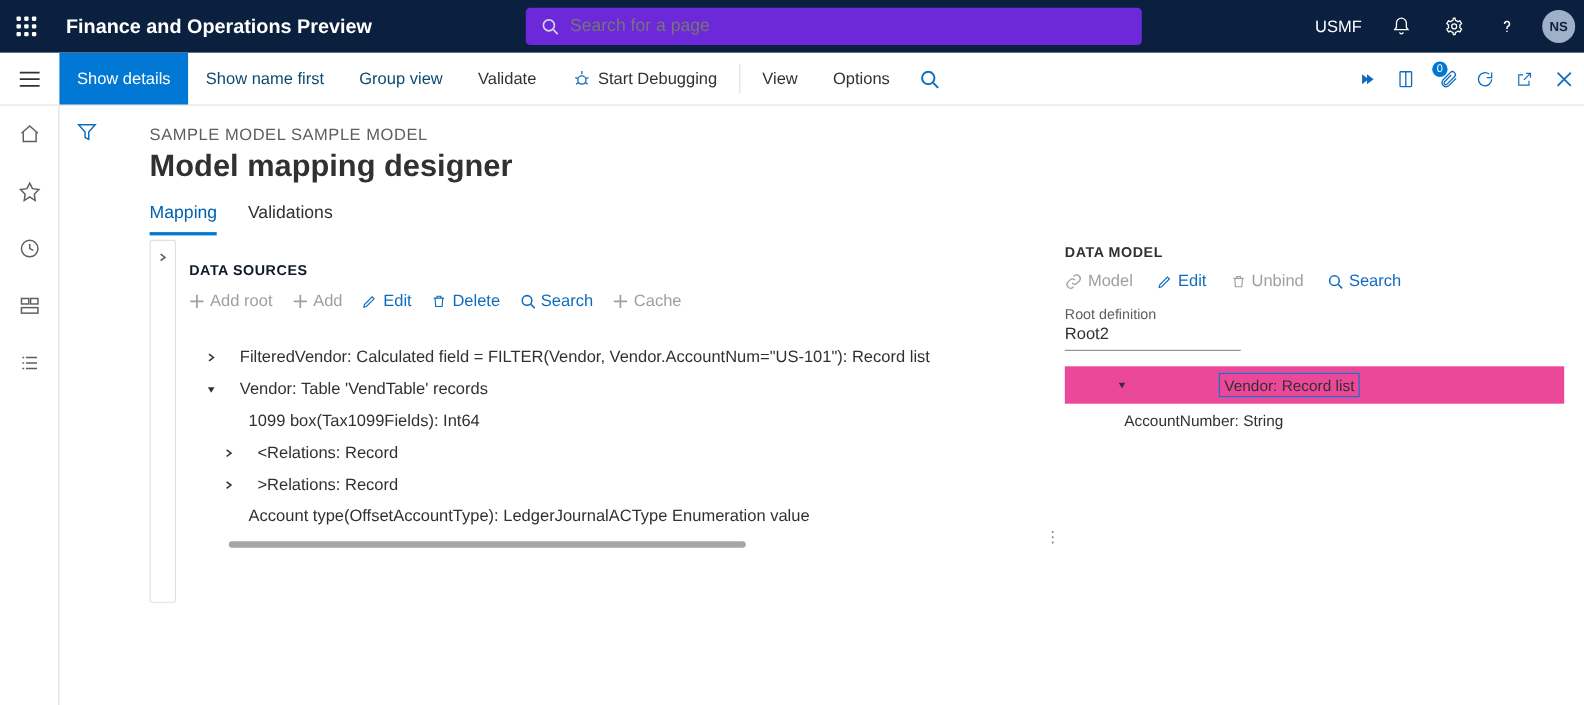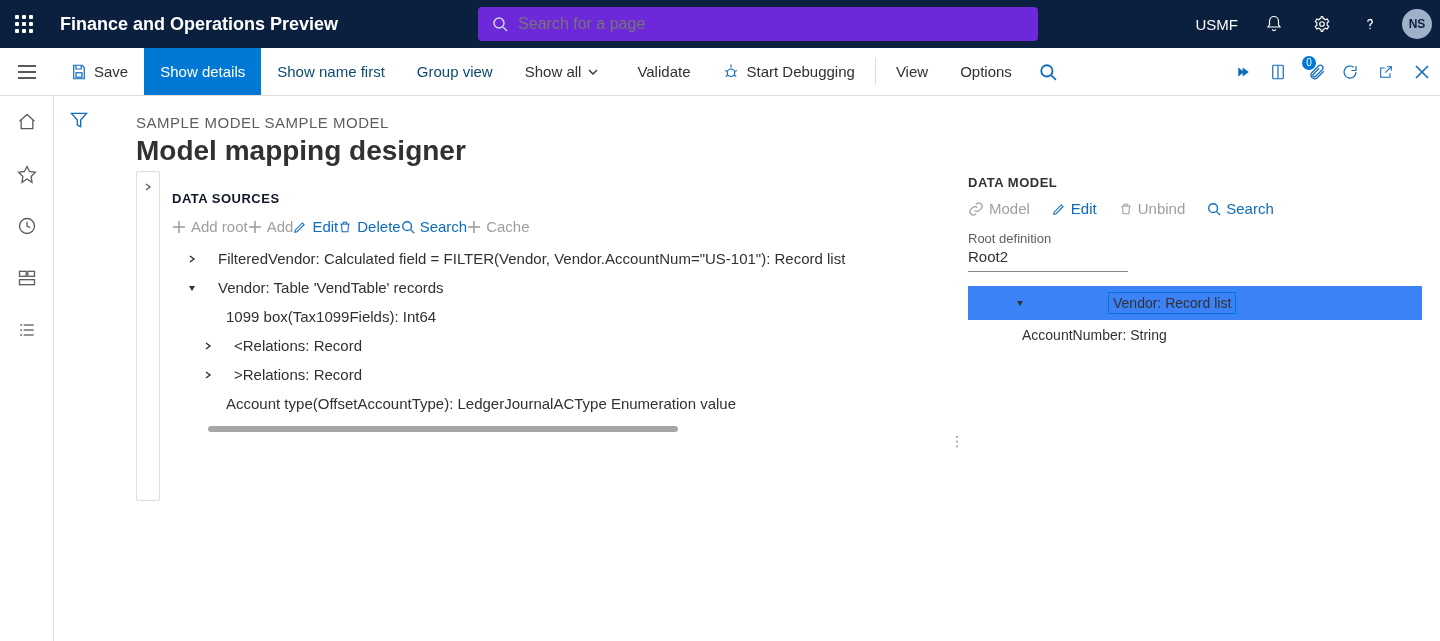--- a/index.html
+++ b/index.html
@@ -73,21 +73,21 @@
 
 .panels{display:flex;margin-top:4px;height:360px;}
 .ds-panel{flex:1;border-top:0; padding-top:0; position:relative; max-width:820px;}
 .dm-panel{width:480px;padding:0 18px 0 8px;}
 
 .collapser{position:absolute;left:0;top:0;width:24px;height:330px;border:1px solid #e1dfdd;background:#fff;display:flex;align-items:flex-start;justify-content:center;padding-top:10px;cursor:pointer;border-radius:2px;}
 .collapser svg{transform:rotate(0);}
 
 .ds-inner{margin-left:36px;}
 .panel-heading{font-size:13px;font-weight:700;letter-spacing:.5px;color:#0f172a;margin:20px 0 12px;}
-.ds-toolbar{display:flex;align-items:flex-end;margin-bottom:9px;}
+.ds-toolbar{display:flex;align-items:flex-end;gap:18px;margin-bottom:28px;}
 .ds-tool{display:flex;align-items:center;gap:5px;font-size:15px;cursor:pointer;}
 .ds-tool.disabled{color:#a19f9d;}
 .ds-tool.link{color:#0f6cbd;}
 
 .tree{font-size:15px;}
 .tree-row{display:flex;align-items:center;padding:5px 4px;}
 .tree-row .caret{width:16px;display:inline-flex;justify-content:center;cursor:pointer;color:#323130;}
 .tree-row .spacer16{width:16px;display:inline-block;}
 .tree-row .indent{display:inline-block;}
 .tree-row .node-text{padding:1px 2px;}
@@ -99,21 +99,21 @@
 
 .dm-heading{font-size:13px;font-weight:700;letter-spacing:.5px;color:#323130;margin:4px 0 10px;}
 .dm-toolbar{display:flex;align-items:center;gap:22px;margin-bottom:14px;}
 .dm-tool{display:flex;align-items:center;gap:5px;font-size:15px;cursor:pointer;}
 .dm-tool.disabled{color:#a19f9d;}
 .dm-tool.link{color:#0f6cbd;}
 .field-label{font-size:13px;color:#605e5c;}
 .field-val{font-size:15px;padding:2px 0 6px;border-bottom:1px solid #8a8886;width:160px;margin-bottom:14px;}
 
 .dm-tree .tree-row{padding:6px 4px;}
-.dm-tree .tree-row.highlight{background:#3b82f6;gap:32px;}
+.dm-tree .tree-row.highlight{background:#ec4899;gap:32px;}
 .dm-tree .tree-row.highlight .node-text{border:1px solid #0078d4;padding:2px 4px;}
 
 .vsplit{width:6px;display:flex;align-items:center;justify-content:center;cursor:col-resize;color:#8a8886;margin-top:180px;}
 </style>
 </head>
 <body>
 
 <div class="topbar">
   <div class="waffle">
     <div class="waffle-grid">
@@ -162,37 +162,23 @@
 </div>
 
 <div class="actionbar">
   <div class="hamburger">
     <svg width="20" height="16" viewBox="0 0 20 16" stroke="#323130" stroke-width="1.6">
         <line x1="1" y1="2" x2="19" y2="2"></line>
         <line x1="1" y1="8" x2="19" y2="8"></line>
         <line x1="1" y1="14" x2="19" y2="14"></line>
       </svg>
   </div>
-  <div class="ab-btn plain">
-    <svg width="18" height="18" viewBox="0 0 24 24" fill="none" stroke="#0f6cbd" stroke-width="1.6">
-        <path d="M5 3h11l3 3v15H5z"></path>
-        <path d="M8 3v5h7V3"></path>
-        <rect x="8" y="13" width="8" height="6"></rect>
-      </svg>
-    <span>Save</span>
-  </div>
   <div class="ab-btn selected">Show details</div>
   <div class="ab-btn">Show name first</div>
   <div class="ab-btn">Group view</div>
-  <div class="ab-btn plain">
-    <span>Show all</span>
-    <svg width="12" height="12" viewBox="0 0 12 12" fill="none" stroke="#323130" stroke-width="1.4" style="margin-left:6px;">
-        <polyline points="2,4 6,8 10,4"></polyline>
-      </svg>
-  </div>
   <div class="ab-btn plain">Validate</div>
   <div class="ab-btn plain">
     <svg width="18" height="18" viewBox="0 0 24 24" fill="none" stroke="#0f6cbd" stroke-width="1.6">
         <circle cx="12" cy="13" r="5"></circle>
         <line x1="12" y1="2" x2="12" y2="6"></line>
         <line x1="4" y1="10" x2="7" y2="11"></line>
         <line x1="20" y1="10" x2="17" y2="11"></line>
         <line x1="5" y1="18" x2="8" y2="16"></line>
         <line x1="19" y1="18" x2="16" y2="16"></line>
       </svg>
@@ -291,20 +277,24 @@
         <svg width="20" height="20" viewBox="0 0 24 24" fill="none" stroke="#0f6cbd" stroke-width="1.6">
             <polygon points="3,4 21,4 14,12 14,20 10,18 10,12"></polygon>
           </svg>
       </div>
     </div>
 
     <div class="main">
       <div class="breadcrumb">SAMPLE MODEL SAMPLE MODEL</div>
       <div class="page-title">Model mapping designer</div>
 
+      <div class="tabs">
+        <div class="tab active">Mapping</div>
+        <div class="tab">Validations</div>
+      </div>
 
       <div class="panels">
 
         <div class="ds-panel">
           <div class="collapser">
             <svg width="10" height="10" viewBox="0 0 10 10" fill="none" stroke="#605e5c" stroke-width="1.4">
                 <polyline points="3,2 7,5 3,8"></polyline>
               </svg>
           </div>
           <div class="ds-inner">

